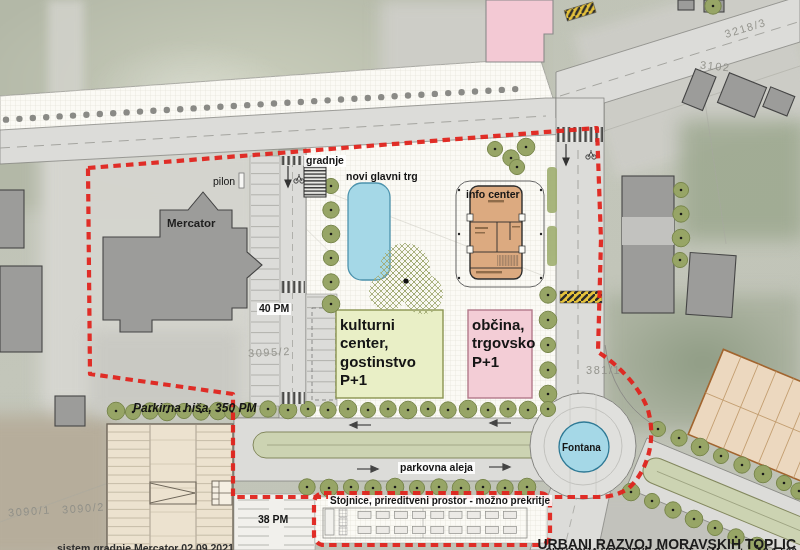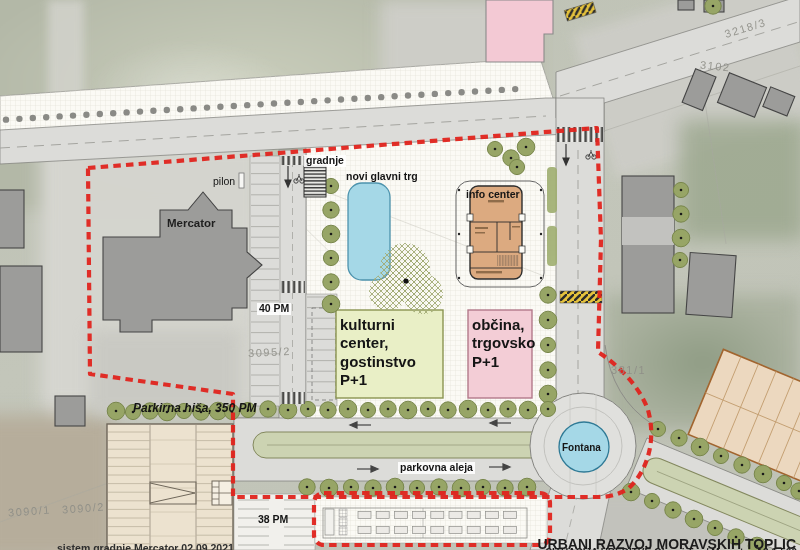--- a/index.html
+++ b/index.html
@@ -690,24 +690,25 @@
     <span>kulturni center, gostinstvo</span><br>
     <span>P+1</span>
   </div>
   <div class="lbl bldg-lbl" style="left:472px;top:316px;width:60px;">
     <span>občina, trgovsko</span><br>
     <span>P+1</span>
   </div>
   <div class="lbl" style="left:133px;top:402px;font-size:12px;font-style:italic;">Parkirna hiša, 350 PM</div>
   <div class="lbl chip" style="left:398px;top:462px;">parkovna aleja</div>
   <div class="lbl" style="left:562px;top:442px;width:44px;text-align:left;font-weight:600;font-size:10px;">Fontana</div>
+  <div class="lbl chip" style="left:328px;top:495px;font-size:10px;">Stojnice, prireditveni prostor - možno prekritje</div>
 
   <div class="parcel" style="left:724px;top:22px;transform:rotate(-17deg);">3218/3</div>
   <div class="parcel" style="left:700px;top:60px;transform:rotate(6deg);">3102</div>
   <div class="parcel" style="left:248px;top:346px;transform:rotate(-3deg);">3095/2</div>
   <div class="parcel" style="left:8px;top:505px;transform:rotate(-4deg);">3090/1</div>
   <div class="parcel" style="left:62px;top:502px;transform:rotate(-4deg);">3090/2</div>
-  <div class="parcel" style="left:586px;top:364px;margin-left:25px;">381/1</div>
+  <div class="parcel" style="left:586px;top:364px;">381/1</div>
 
   <div class="footer" style="left:57px;top:542px;font-size:10.5px;">sistem gradnje Mercator   02.09.2021</div>
   <div class="footer" style="right:4px;top:536px;font-size:14px;color:#1c1c1c;">URBANI RAZVOJ MORAVSKIH TOPLIC</div>
   <div class="footer" style="right:3px;top:547px;font-size:10px;color:#1c1c1c;">SITUACIJA UREDITVE Glavni Trg / Mercator   A3   1:500</div>
 </div>
 
 </body></html>

